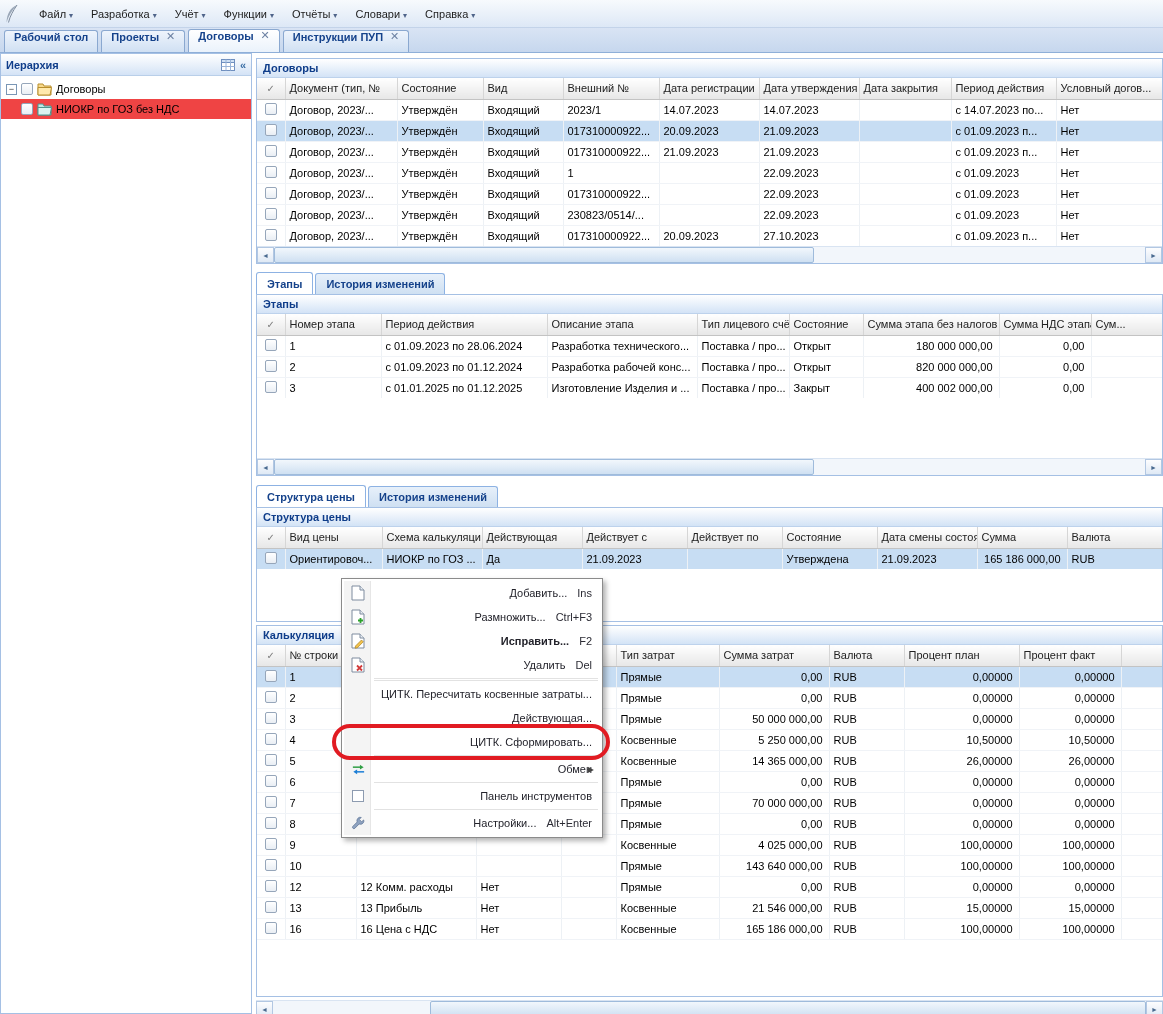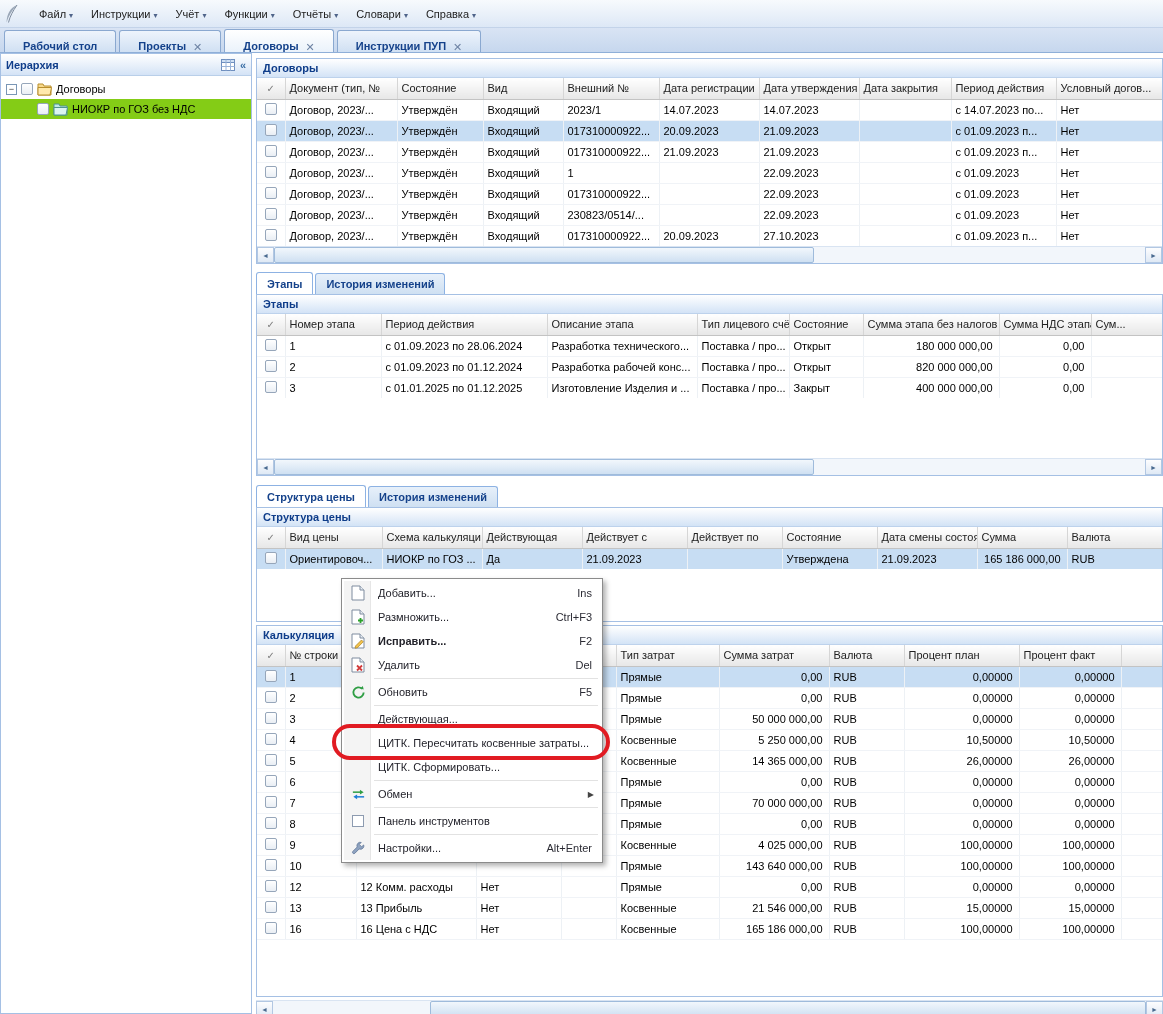--- a/index.html
+++ b/index.html
@@ -26,41 +26,41 @@
   .tabbar{
     position:absolute; left:0; top:28px; width:1163px; height:25px;
     background:linear-gradient(#d9e4f4,#c6d7ee);
     border-bottom:1px solid #8fafd8;
     display:flex; align-items:flex-end; padding-left:4px; gap:3px;
   }
   .tab{
     height:22px; border:1px solid #8aa8d0; border-bottom:none;
     border-radius:3px 3px 0 0;
     background:linear-gradient(#eef4fc,#d0e0f3);
-    display:flex; align-items:flex-end; padding:0 18px;
+    display:flex; align-items:flex-start; padding:0 9px;
     color:#15428b; font-weight:bold; white-space:nowrap;
   }
   .tab.active{ background:linear-gradient(#ffffff,#eaf2fb); height:23px; }
   .tab .close{ margin-left:7px; color:#6d82a3; font-weight:normal; font-size:11px; line-height:10px; }
   
   .sidebar{
     position:absolute; left:0; top:53px; width:252px; height:961px;
     border:1px solid #a5c0e4; background:#fff;
   }
   .side-hdr{
     height:22px; background:linear-gradient(#ffffff,#d4e3f6);
     border-bottom:1px solid #b9cfe9;
     display:flex; align-items:center; padding:0 5px;
     color:#0f3d8a; font-weight:bold;
   }
   .side-hdr .sp{ flex:1; }
   .hdr-ic{ margin-left:5px; color:#3a6ea5; font-weight:bold; display:flex; align-items:center; }
   .tree{ padding-top:3px; }
   .tree-row{ height:20px; display:flex; align-items:center; gap:4px; padding-left:5px; white-space:nowrap; }
-  .tree-row.child{ padding-left:36px; background:#84cc16; }
+  .tree-row.child{ padding-left:20px; background:#ef4444; }
   .expander{
     width:11px; height:11px; border:1px solid #7a96b5; background:#fff;
     font-size:9px; line-height:9px; text-align:center; color:#333; flex:0 0 auto;
   }
   .cb{
     width:12px; height:12px; border:1px solid #96a6ba;
     background:linear-gradient(#ffffff,#e9eef4); border-radius:2px;
     display:inline-block; flex:0 0 auto;
   }
   
@@ -114,21 +114,21 @@
   .hs-thumb{
     position:absolute; top:0; height:16px;
     background:linear-gradient(#f2f7fc,#cfe0f2);
     border:1px solid #9fbbdb; border-radius:2px;
   }
   
   .cmenu{
     position:absolute; left:341px; top:578px; width:262px;
     background:#fff; border:1px solid #8b8b8b;
     box-shadow:3px 3px 5px rgba(0,0,0,.3);
-    padding:2px; z-index:10;
+    padding:2px; z-index:10;text-align:right;
   }
   .cmenu::before{
     content:""; position:absolute; left:2px; top:2px; bottom:2px; width:26px;
     background:#f4f4f4; border-right:1px solid #e6e6e6;
   }
   .cm-item{
     height:24px; display:flex; align-items:center; position:relative;
     padding-left:34px; padding-right:8px; color:#23232b; white-space:nowrap;
   }
   .cm-item.bold .cm-label{ font-weight:bold; }
@@ -149,21 +149,21 @@
 <body>
 
 <div class="menubar">
   <span class="logo">
     <svg width="16" height="20" viewBox="0 0 16 20">
         <path d="M13 1C6 4 3 10 2.5 18.5 4.5 12 8 6 13 1z" fill="#9aa7b8"></path>
         <path d="M13 1C9 7 6 12 4.5 18.5" stroke="#7d8b9d" fill="none"></path>
       </svg>
   </span>
   <span class="menu-item"><span>Файл</span><span class="arr">▾</span></span>
-  <span class="menu-item"><span>Инструкции</span><span class="arr">▾</span></span>
+  <span class="menu-item"><span>Разработка</span><span class="arr">▾</span></span>
   <span class="menu-item"><span>Учёт</span><span class="arr">▾</span></span>
   <span class="menu-item"><span>Функции</span><span class="arr">▾</span></span>
   <span class="menu-item"><span>Отчёты</span><span class="arr">▾</span></span>
   <span class="menu-item"><span>Словари</span><span class="arr">▾</span></span>
   <span class="menu-item"><span>Справка</span><span class="arr">▾</span></span>
 </div>
 
 <div class="tabbar">
   <div class="tab">
       <span>Рабочий стол</span>
@@ -406,21 +406,21 @@
               <td class="r">0,00</td>
               <td></td>
             </tr>
             <tr>
               <td class="cbc"><span class="cb"></span></td>
               <td>3</td>
               <td>с 01.01.2025 по 01.12.2025</td>
               <td>Изготовление Изделия и ...</td>
               <td>Поставка / про...</td>
               <td>Закрыт</td>
-              <td class="r">400 000 000,00</td>
+              <td class="r">400 002 000,00</td>
               <td class="r">0,00</td>
               <td></td>
             </tr>
           </tbody>
         </table>
       </div>
     <div class="hscroll abs">
       <span class="hs-btn">◄</span>
       <span class="hs-track">
           <span class="hs-thumb" style="left:0;width:62%;"></span>
@@ -739,36 +739,26 @@
       <svg width="14" height="16" viewBox="0 0 14 16">
           <path d="M1 1h8l4 4v10H1z" fill="#fff" stroke="#7e8c9f"></path>
           <path d="M9 1v4h4" fill="#e8edf3" stroke="#7e8c9f"></path>
           <path d="M6 8.5l5 5M11 8.5l-5 5" stroke="#d23b3b" stroke-width="1.8"></path>
         </svg>
     </span>
     <span class="cm-label">Удалить</span>
     <span class="cm-shortcut">Del</span>
   </div>
   <div class="cm-sep"></div>
-  <div class="cm-item">
-    <span class="cm-icon">
-      <svg width="15" height="15" viewBox="0 0 16 16">
-          <path d="M13.5 8a5.5 5.5 0 1 1-1.6-3.9" fill="none" stroke="#2f9e44" stroke-width="2"></path>
-          <path d="M12.6 1l.9 3.7-3.7-.9z" fill="#2f9e44"></path>
-        </svg>
-    </span>
-    <span class="cm-label">Обновить</span>
-    <span class="cm-shortcut">F5</span>
-  </div>
   <div class="cm-sep"></div>
   <div class="cm-item">
+    <span class="cm-label">ЦИТК. Пересчитать косвенные затраты...</span>
+  </div>
+  <div class="cm-item">
     <span class="cm-label">Действующая...</span>
-  </div>
-  <div class="cm-item">
-    <span class="cm-label">ЦИТК. Пересчитать косвенные затраты...</span>
   </div>
   <div class="cm-item">
     <span class="cm-label">ЦИТК. Сформировать...</span>
   </div>
   <div class="cm-sep"></div>
   <div class="cm-item">
     <span class="cm-icon">
       <svg width="15" height="15" viewBox="0 0 16 16">
           <path d="M2 5.5h8" stroke="#2f9e44" stroke-width="1.6"></path>
           <path d="M9.5 3l4 2.5-4 2.5z" fill="#2f9e44"></path>

